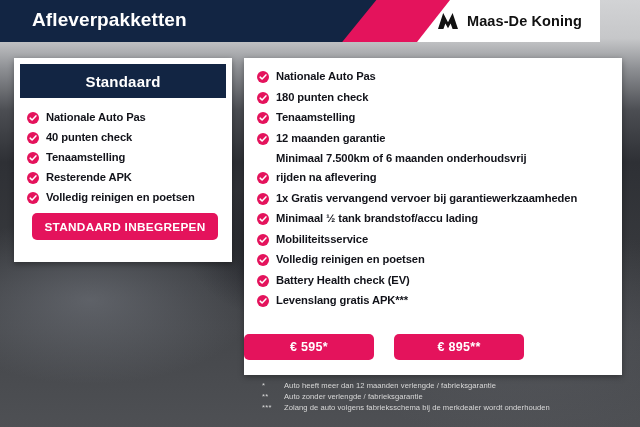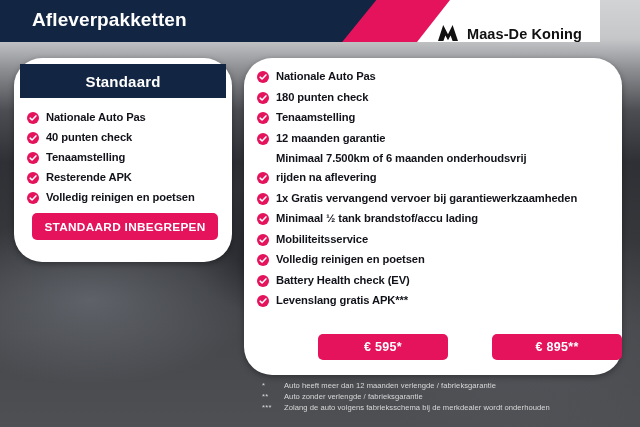--- a/index.html
+++ b/index.html
@@ -49,37 +49,36 @@
     font-size: 19px;
     font-weight: bold;
     letter-spacing: 0.1px;
     color: #ffffff;
   }
   #header .brand {
     position: absolute;
     right: 18px; top: 0;
     height: 42px;
     display: flex;
-    align-items: flex-end;
+    align-items: center;
     gap: 8px;
   }
   #header .brand-mark { display: block; }
   #header .brand-name {
     font-size: 14.5px;
     font-weight: bold;
     color: #111111;
     letter-spacing: 0.1px;
   }
 
   
   .card {
     position: absolute;
     background: #ffffff;
     box-shadow: 0 2px 6px rgba(0,0,0,0.35);
-    border-radius: 28px;
   }
   #card-standaard { left: 14px; top: 58px; width: 218px; height: 204px; }
   #card-approved  { left: 244px; top: 58px; width: 378px; height: 317px; }
 
   .card-head {
     background: #122543;
     height: 34px;
     margin: 6px 6px 0 6px;
     display: flex;
     align-items: center;
@@ -134,22 +133,22 @@
   #btn-standaard {
     position: absolute;
     left: 18px; bottom: 22px;
     width: 186px; height: 27px;
     font-size: 11.8px;
   }
   .price-row {
     position: absolute;
     left: 0; right: 0; bottom: 15px;
     display: flex;
-    justify-content: flex-end;
-    gap: 44px;
+    justify-content: flex-start;
+    gap: 20px;
   }
   .price-btn {
     width: 130px; height: 26px;
     font-size: 12.5px;
   }
 
   
   #footnotes {
     position: absolute;
     left: 262px; top: 381px;

